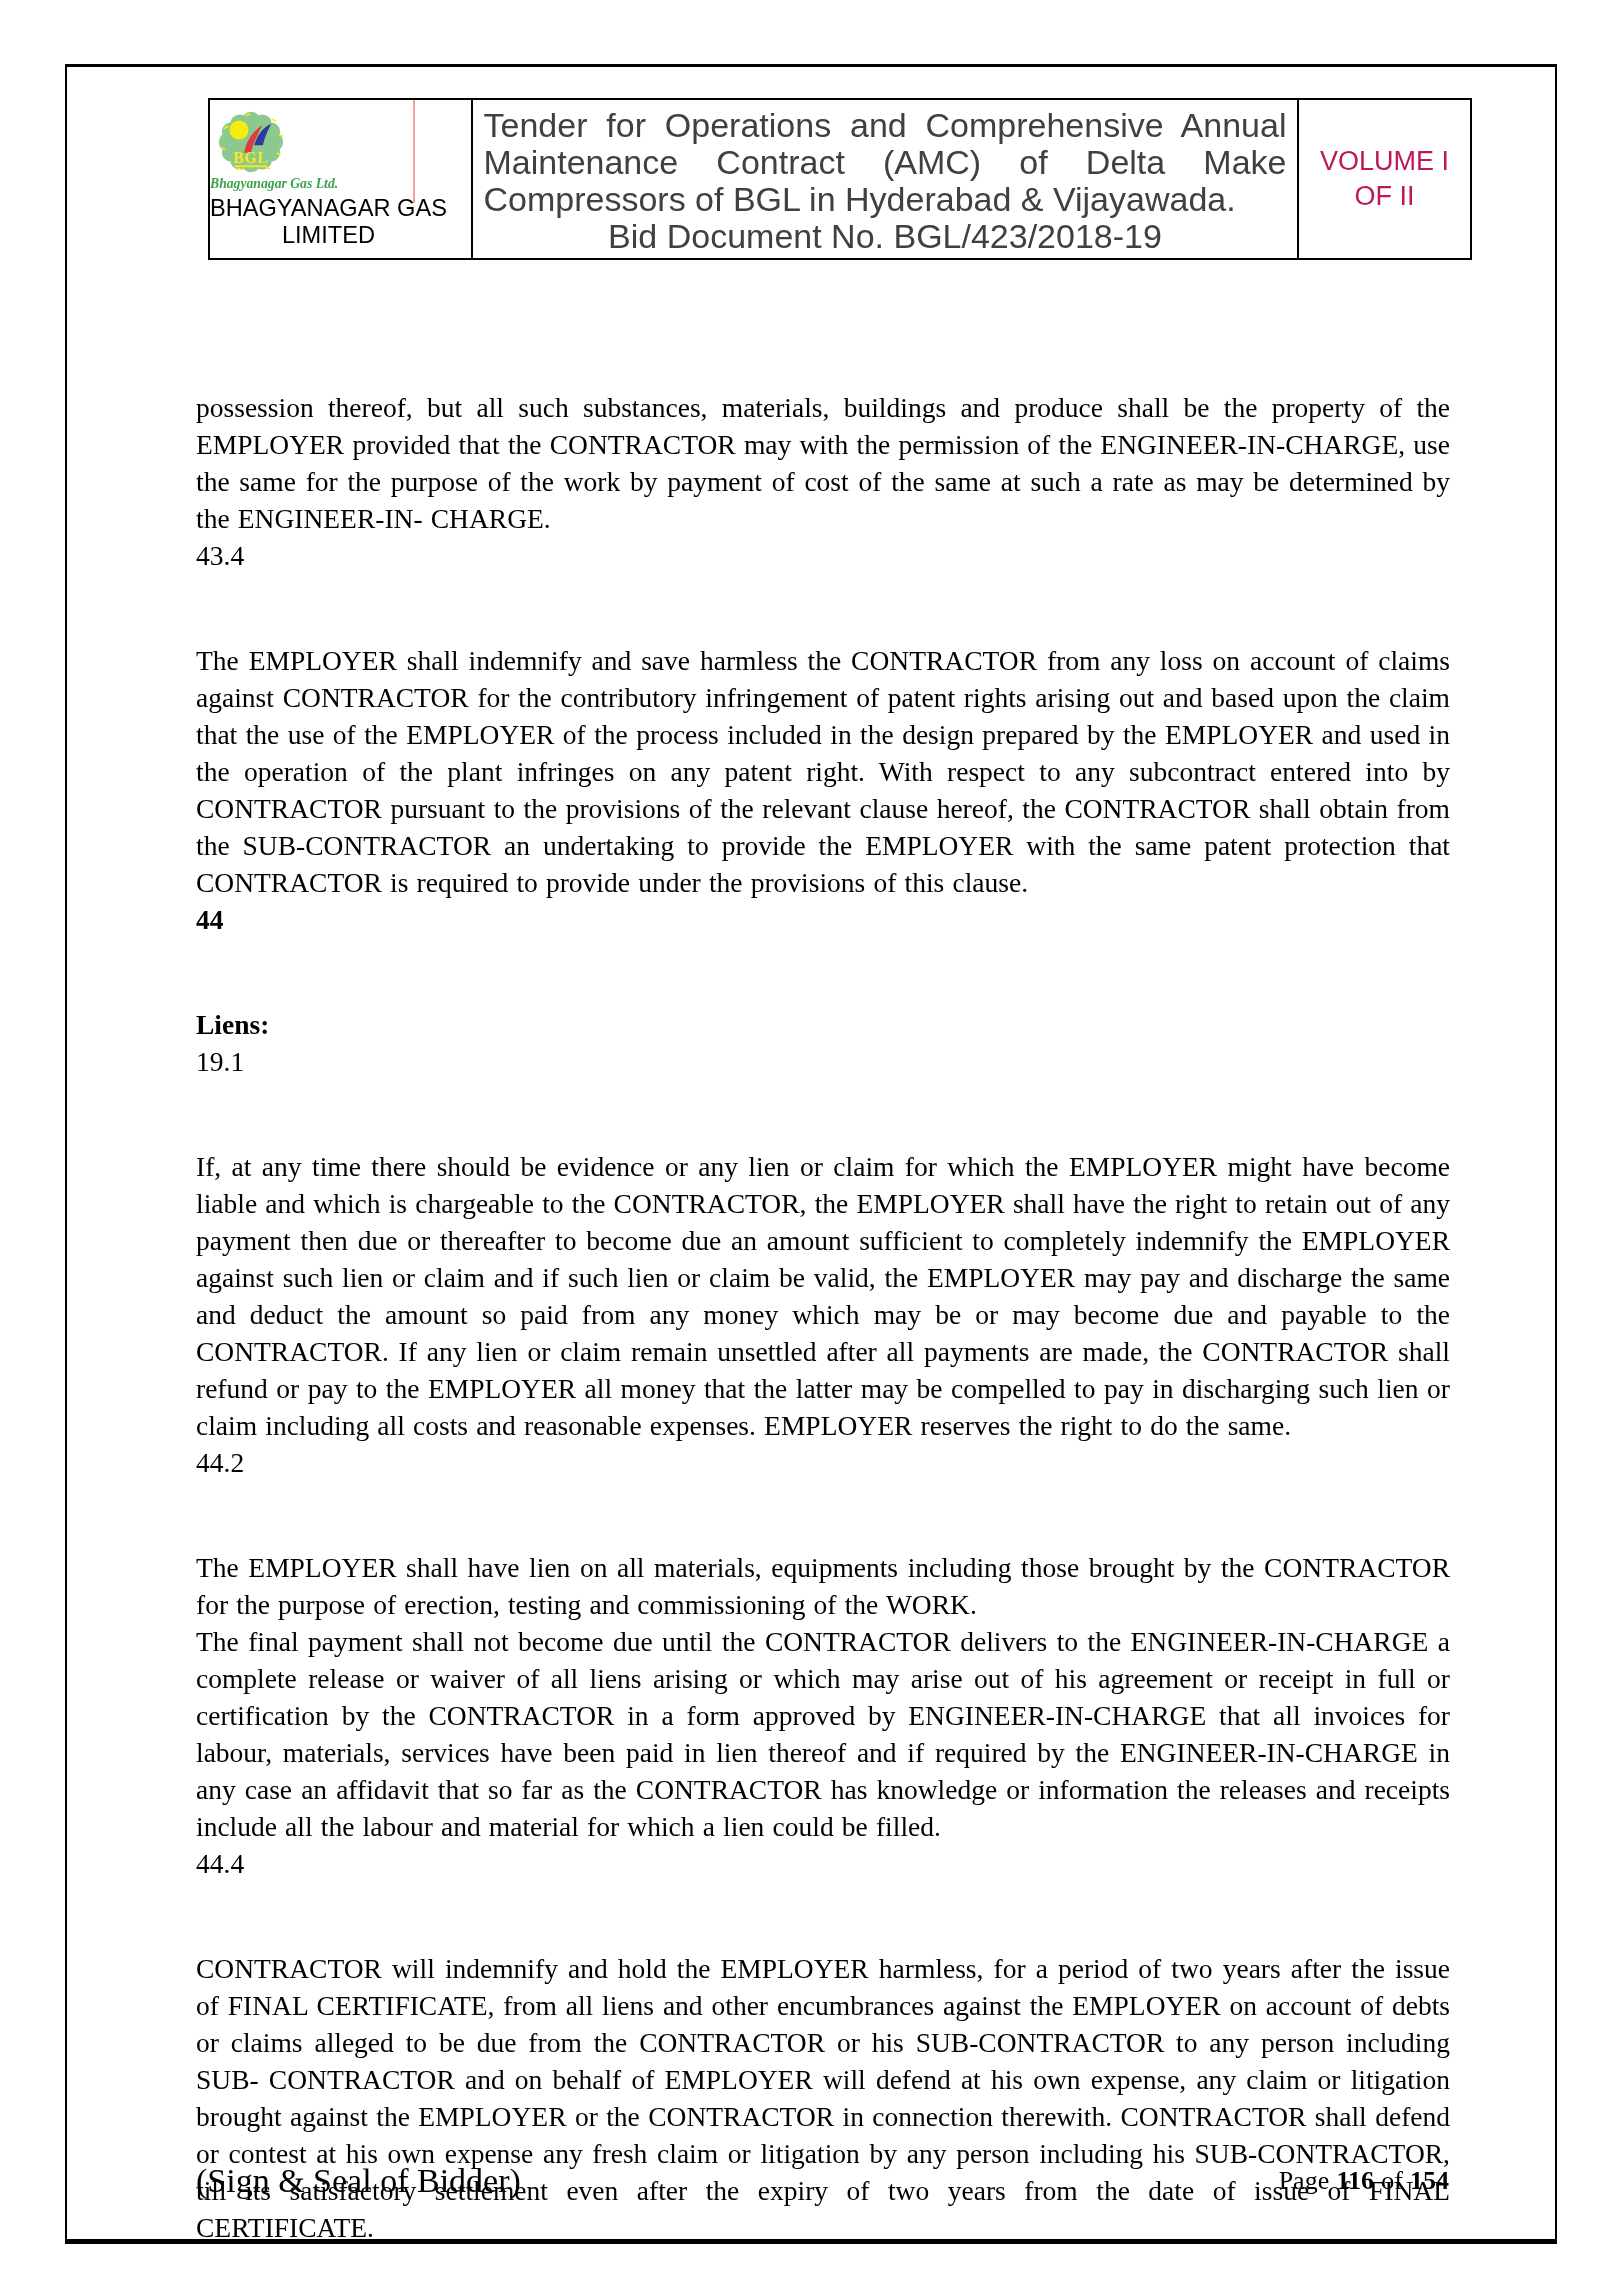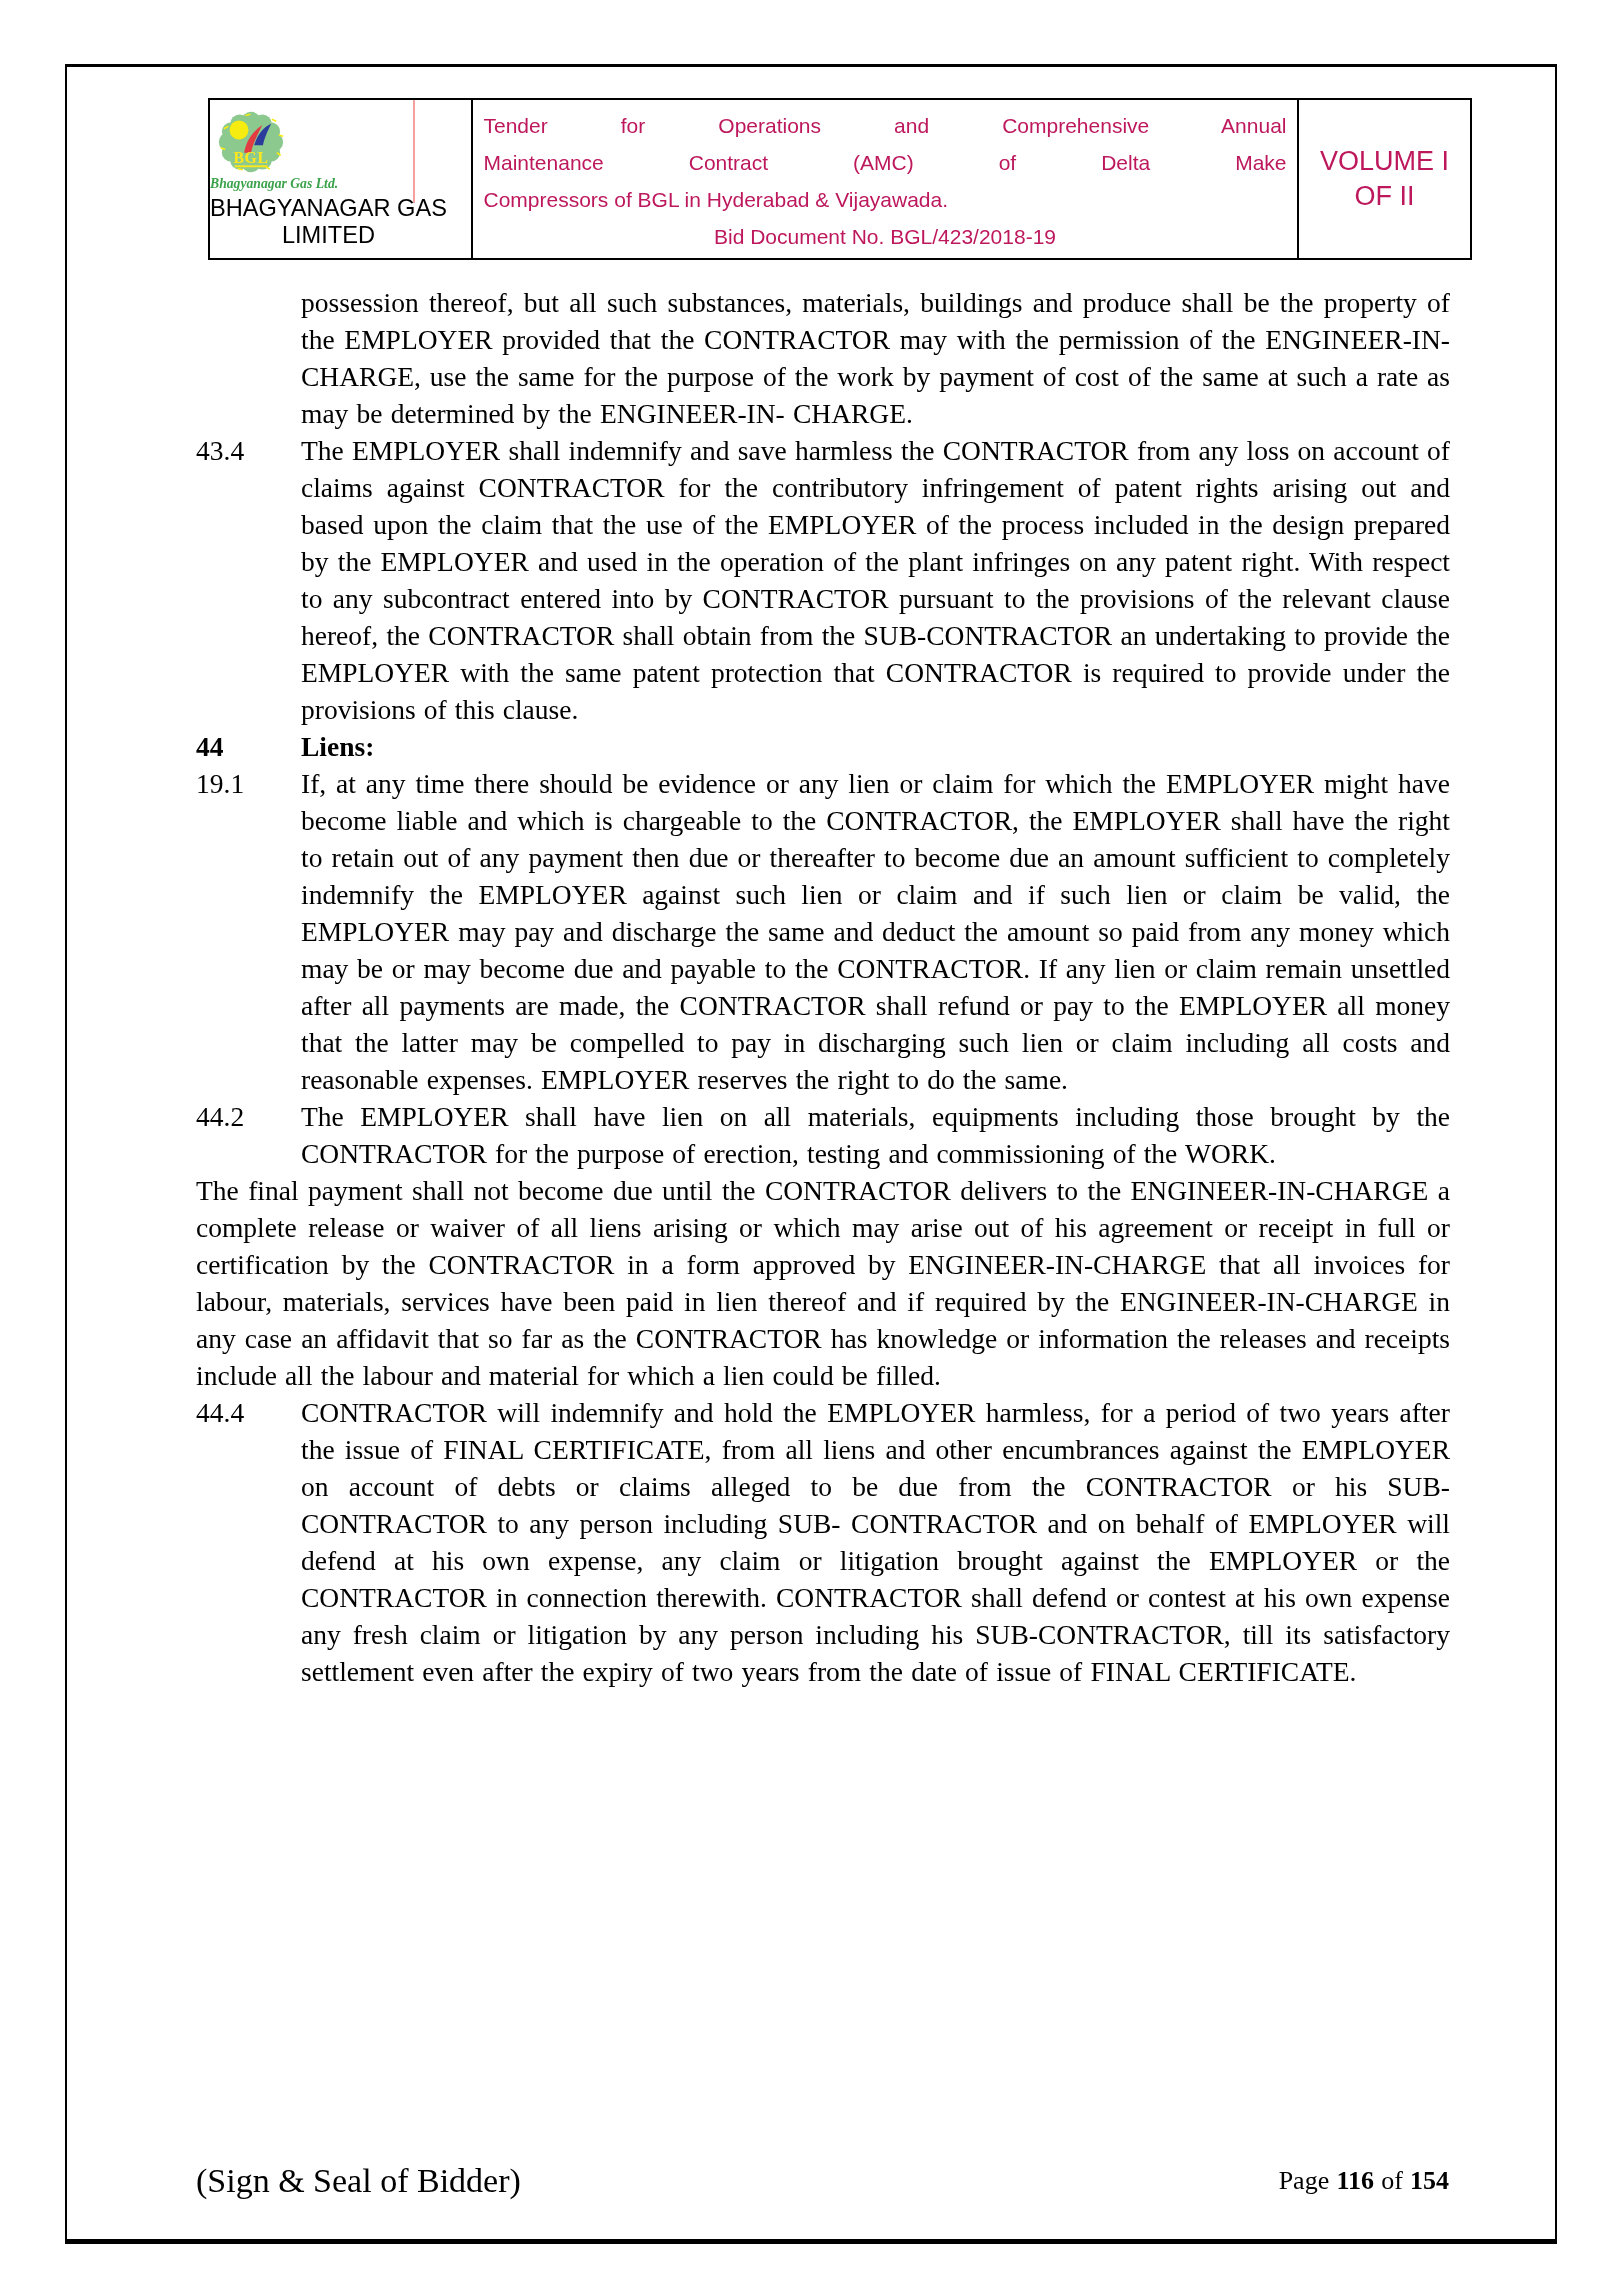--- a/index.html
+++ b/index.html
@@ -27,35 +27,35 @@
   .logo-tagline {
     font-family:"Liberation Serif", serif; font-weight:bold;
     font-size:13.7px; line-height:15.7px; white-space:nowrap;
   }
   .company-name {
     font-family:"Liberation Sans", sans-serif; font-size:23.6px; line-height:27px;
     text-align:center; margin-top:3.9px; color:#000;
   }
   .title-cell {
     flex:1; box-sizing:border-box; border-right:2px solid #000;
-    font-family:"Liberation Sans", sans-serif; font-size:21px; line-height:37px;
-    padding:7.2px 10.5px 0 10.5px; color:#be185d;
+    font-family:"Liberation Sans", sans-serif; font-size:34px; line-height:37px;
+    padding:7.2px 10.5px 0 10.5px; color:#404040;
   }
   .title-line.j { text-align:justify; text-align-last:justify; }
   .title-line.l { text-align:left; }
   .title-line.c { text-align:center; }
   .volume-cell {
     width:171px; flex:0 0 171px; box-sizing:border-box;
     display:flex; flex-direction:column; justify-content:center; align-items:center;
     font-family:"Liberation Sans", sans-serif; font-size:27px; line-height:35px;
     text-align:center; color:#be185d;
   }
   
   .body-block { position:absolute; left:196px; top:284px; width:1254px; }
-  .clause { display:flex; }
+  .clause { display:flex;flex-direction:column; }
   .clause-num {
     flex:0 0 105px; width:105px; font-size:27.5px; line-height:37px;
   }
   .clause-text {
     flex:1; font-size:27.5px; line-height:37px; text-align:justify;
     word-spacing:1.3px;
   }
   .clause.bold .clause-num, .clause.bold .clause-text { font-weight:bold; }
   
   .footer-left {

